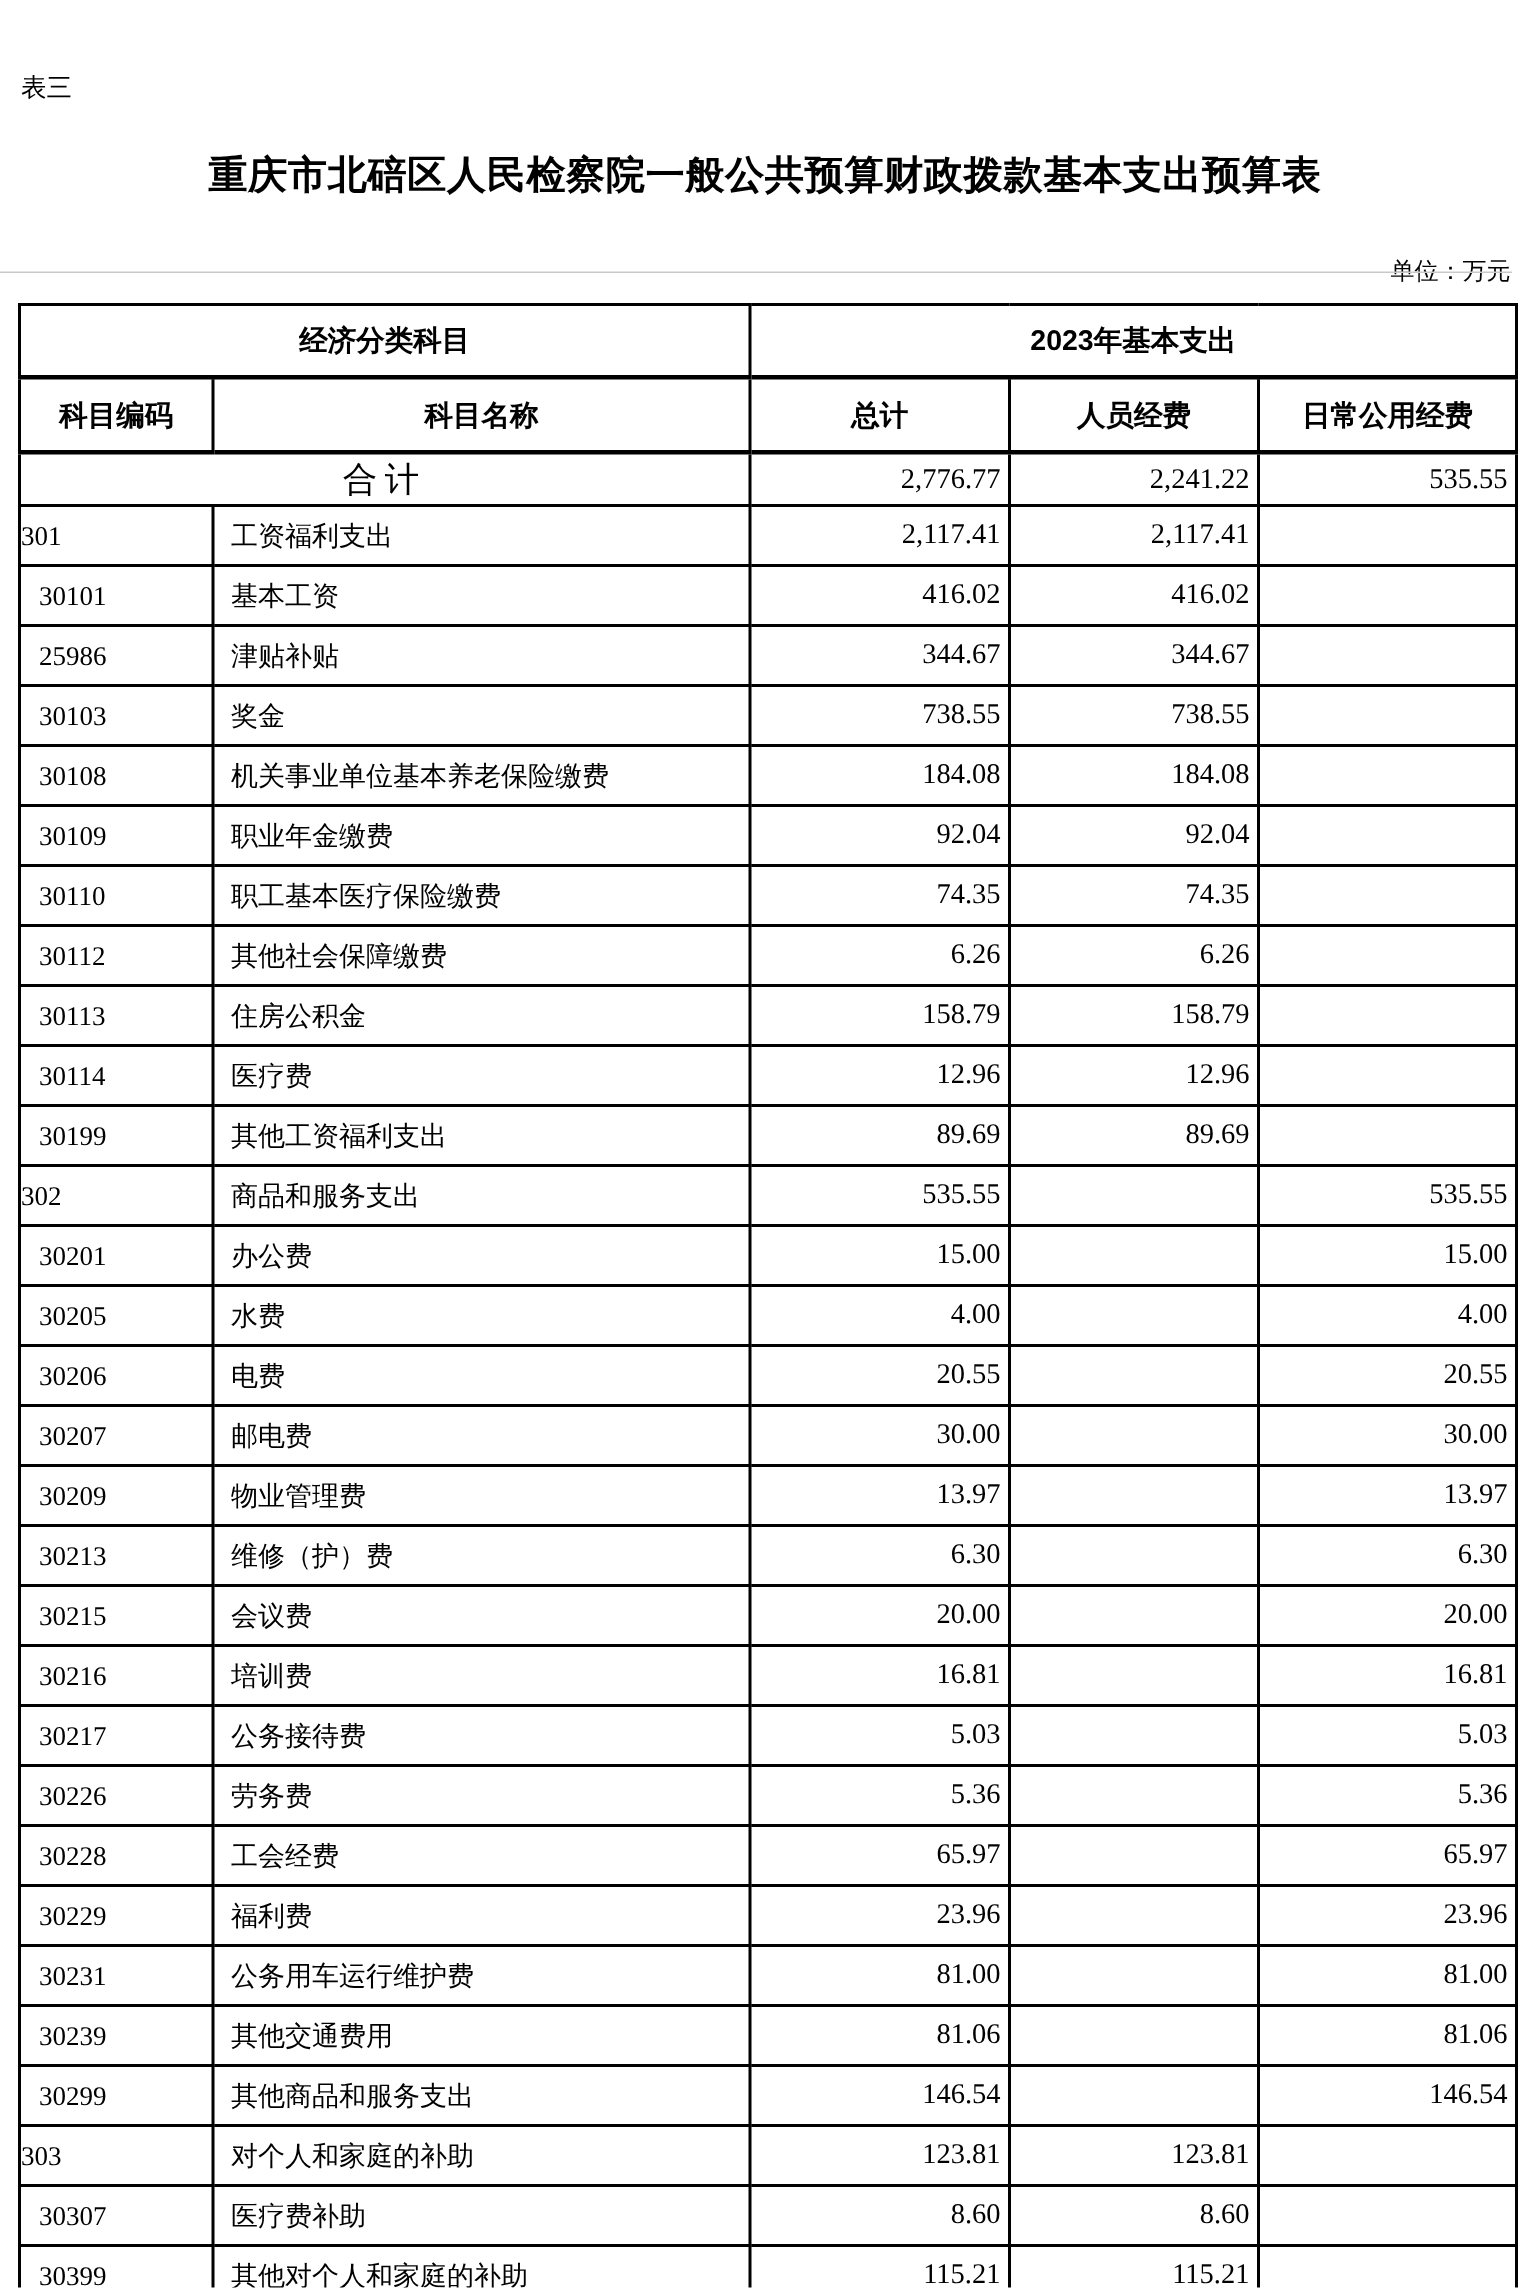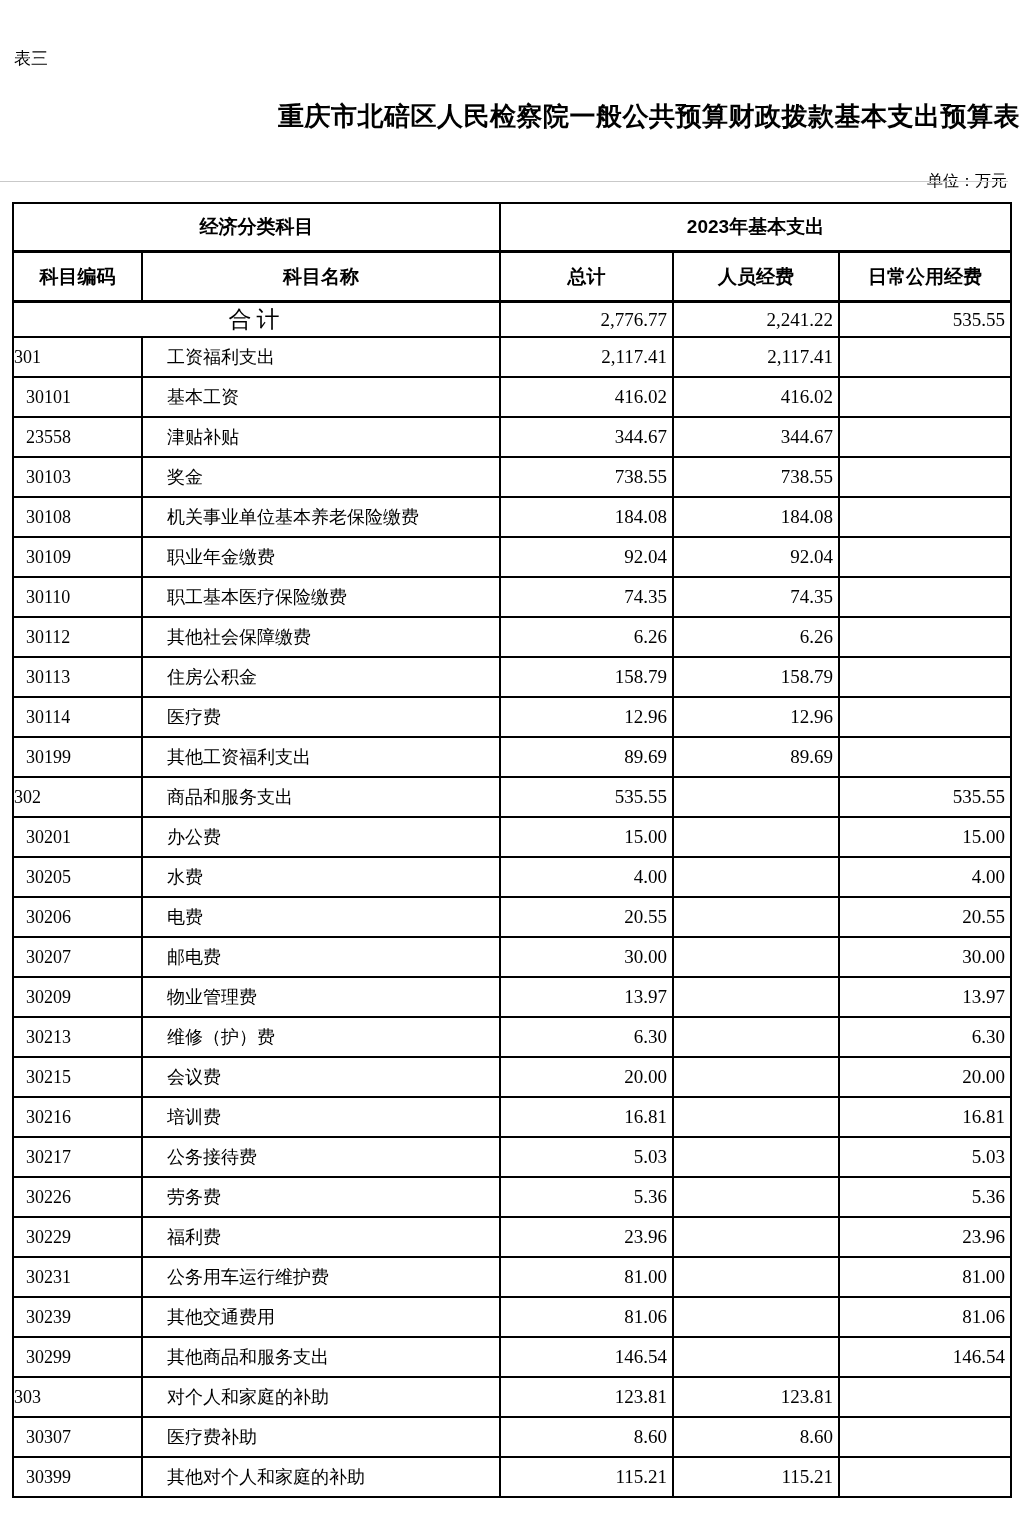--- a/index.html
+++ b/index.html
@@ -9,21 +9,21 @@
     position: relative;
     font-family: "Liberation Serif", "DejaVu Serif", serif;
     color: #000;
   }
   .sheet-label {
     position: absolute; left: 14px; top: 47px;
     font-size: 17px; font-weight: normal; font-family: Liberation Serif, serif;
   }
   .doc-title {
     position: absolute; left: 0; right: 0; top: 99px;
-    text-align: right;
+    text-align: center;
     font-size: 26px; font-weight: bold;
     letter-spacing: 0.5px;
   }
   .unit-note {
     position: absolute; right: 13px; top: 171px;
     font-size: 16px;
     font-family: Liberation Serif, serif;
   }
   .pre-rule {
     position: absolute; left: 0; top: 181px;
@@ -59,21 +59,21 @@
   }
   td.code {
     text-align: left;
     font-size: 18px;
     padding-left: 12px;
   }
   tr.section td.code { padding-left: 0; }
   td.name {
     text-align: left;
     font-size: 18px;
-    padding-left: 24px;
+    padding-left: 11px;
   }
   td.num {
     text-align: right;
     font-size: 19px;
     padding-right: 5px;
   }
 </style>
 </head>
 <body>
 
@@ -118,21 +118,21 @@
         <td class="num"></td>
       </tr>
       <tr class="data-row">
         <td class="code">30101</td>
         <td class="name">基本工资</td>
         <td class="num">416.02</td>
         <td class="num">416.02</td>
         <td class="num"></td>
       </tr>
       <tr class="data-row">
-        <td class="code">23558</td>
+        <td class="code">25986</td>
         <td class="name">津贴补贴</td>
         <td class="num">344.67</td>
         <td class="num">344.67</td>
         <td class="num"></td>
       </tr>
       <tr class="data-row">
         <td class="code">30103</td>
         <td class="name">奖金</td>
         <td class="num">738.55</td>
         <td class="num">738.55</td>
@@ -256,20 +256,27 @@
         <td class="num">5.03</td>
         <td class="num"></td>
         <td class="num">5.03</td>
       </tr>
       <tr class="data-row">
         <td class="code">30226</td>
         <td class="name">劳务费</td>
         <td class="num">5.36</td>
         <td class="num"></td>
         <td class="num">5.36</td>
+      </tr>
+      <tr class="data-row">
+        <td class="code">30228</td>
+        <td class="name">工会经费</td>
+        <td class="num">65.97</td>
+        <td class="num"></td>
+        <td class="num">65.97</td>
       </tr>
       <tr class="data-row">
         <td class="code">30229</td>
         <td class="name">福利费</td>
         <td class="num">23.96</td>
         <td class="num"></td>
         <td class="num">23.96</td>
       </tr>
       <tr class="data-row">
         <td class="code">30231</td>

